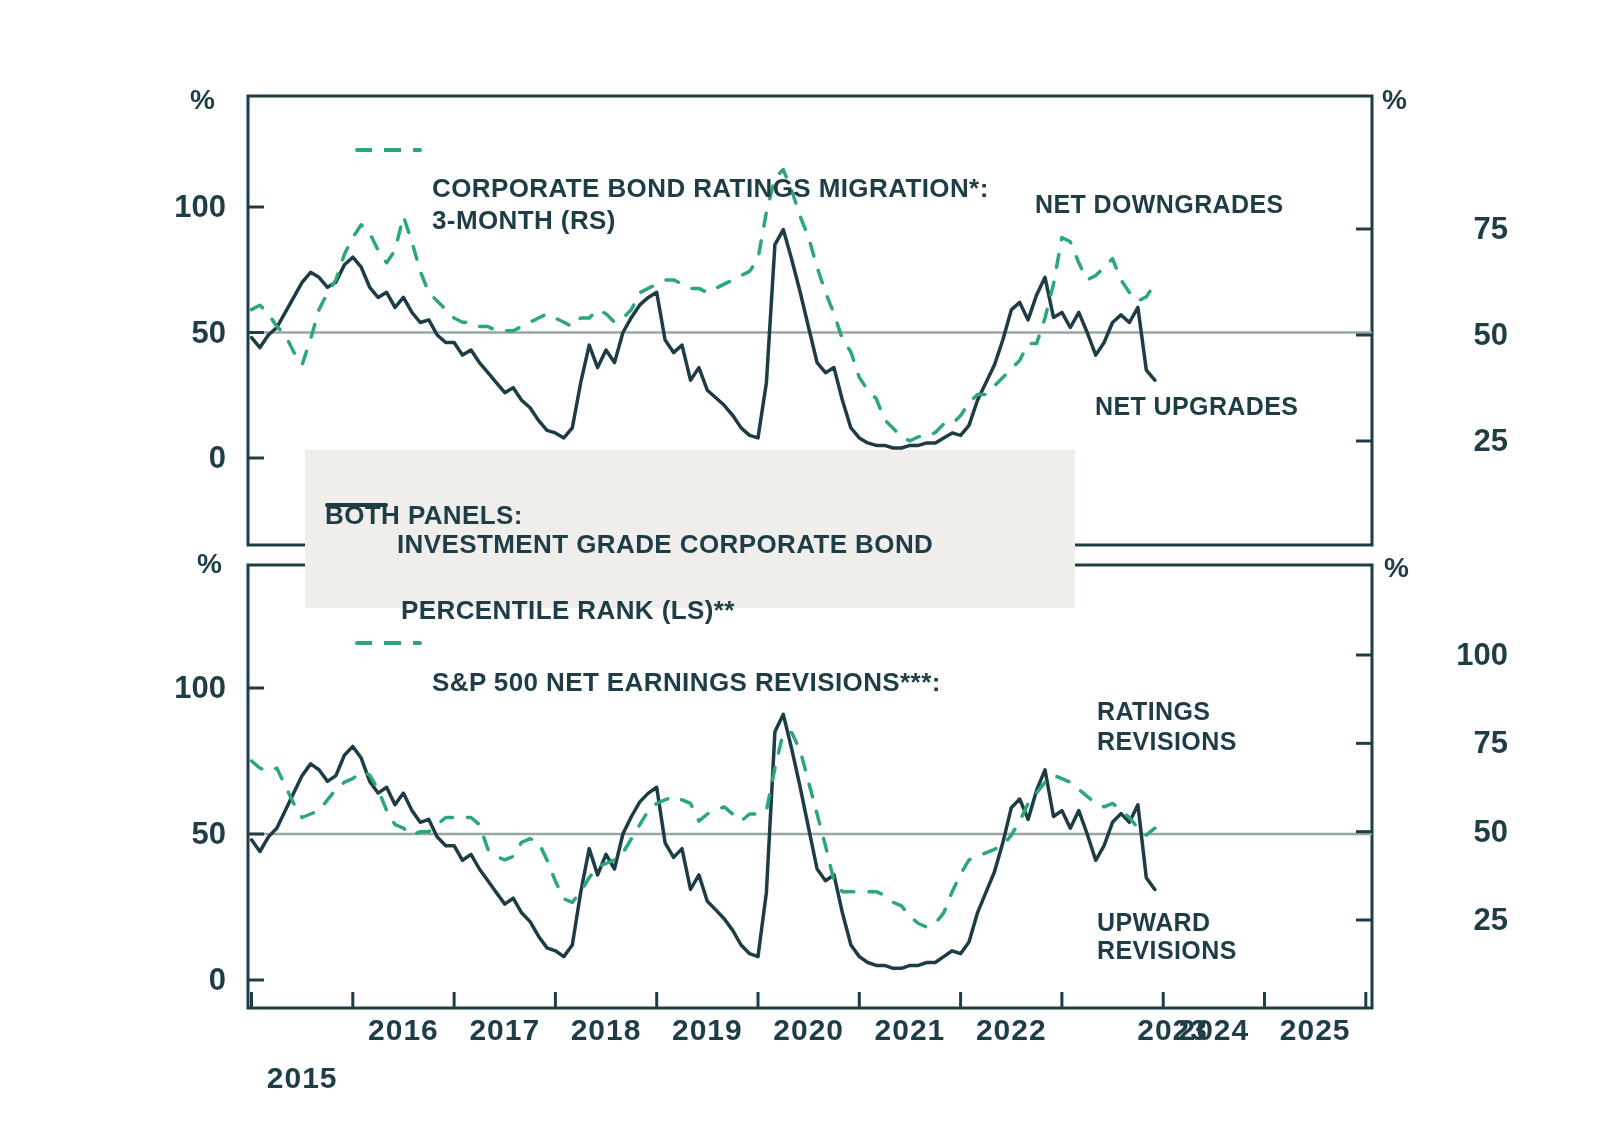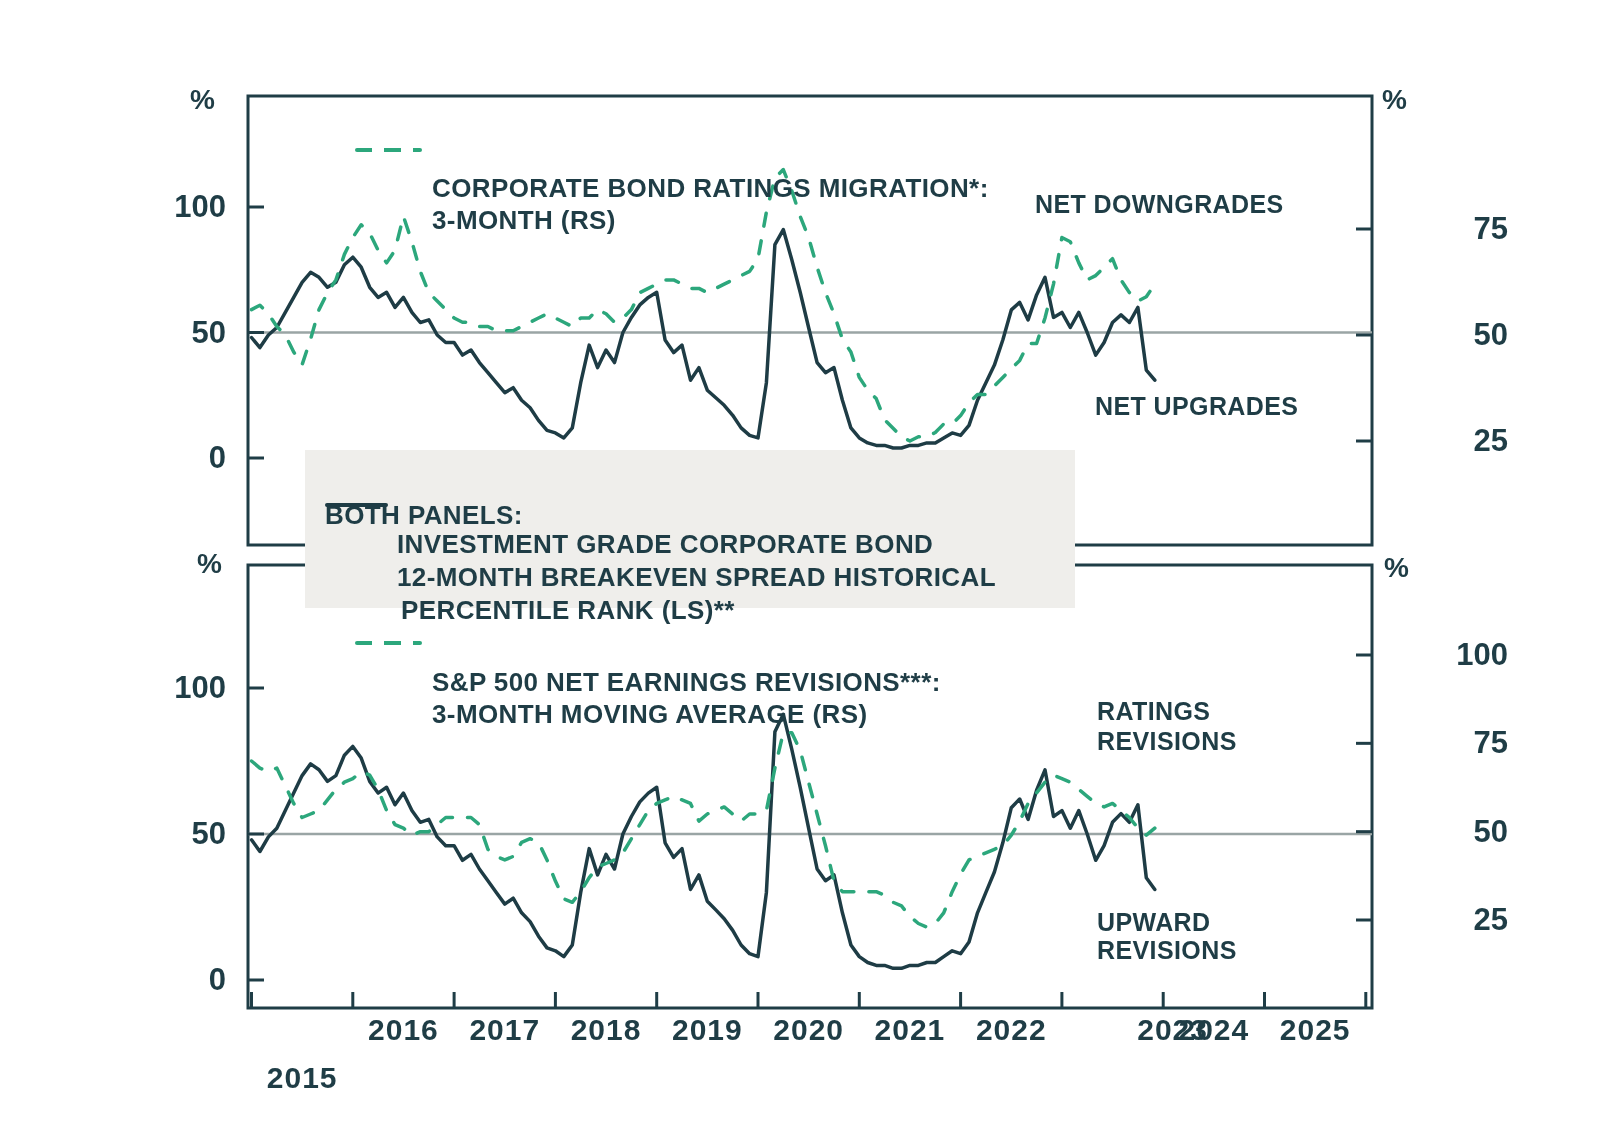--- a/index.html
+++ b/index.html
@@ -71,26 +71,24 @@
   <div class="lbl legend-txt" style="left:432px;top:135px;">CORPORATE BOND RATINGS MIGRATION*:</div>
   <div class="lbl legend-txt" style="left:432px;top:167px;text-align:right;">3-MONTH (RS)</div>
 
   <div class="lbl anno" style="left:1035px;top:190px;">NET DOWNGRADES</div>
   <div class="lbl anno" style="left:1095px;top:392px;">NET UPGRADES</div>
 
   <div id="shared-box"></div>
   <div class="lbl legend-txt" style="left:325px;top:462px;">BOTH PANELS:</div>
   <div class="swatch solid" style="left:325px;top:503px;width:63px;"></div>
   <div class="lbl legend-txt" style="left:397px;top:491px;">INVESTMENT GRADE CORPORATE BOND</div>
-  <div class="lbl legend-txt" style="left:397px;top:524px;">12-MONTH BREAKEVEN SPREAD HISTORICAL</div>
   <div class="lbl legend-txt" style="left:401px;top:557px;">PERCENTILE RANK (LS)**</div>
 
   <div class="swatch dashed" style="left:355px;top:641px;width:67px;"></div>
   <div class="lbl legend-txt" style="left:432px;top:629px;">S&amp;P 500 NET EARNINGS REVISIONS***:</div>
-  <div class="lbl legend-txt" style="left:432px;top:661px;">3-MONTH MOVING AVERAGE (RS)</div>
 
   <div class="lbl anno" style="left:1097px;top:697px;">RATINGS</div>
   <div class="lbl anno" style="left:1097px;top:727px;">REVISIONS</div>
   <div class="lbl anno" style="left:1097px;top:908px;">UPWARD</div>
   <div class="lbl anno" style="left:1097px;top:936px;">REVISIONS</div>
 
 
   <div id="generated-labels">
       <div class="ticklbl left" style="left: 126px; top: 189px;">100</div>
       <div class="ticklbl left" style="left: 126px; top: 314.5px;">50</div>

